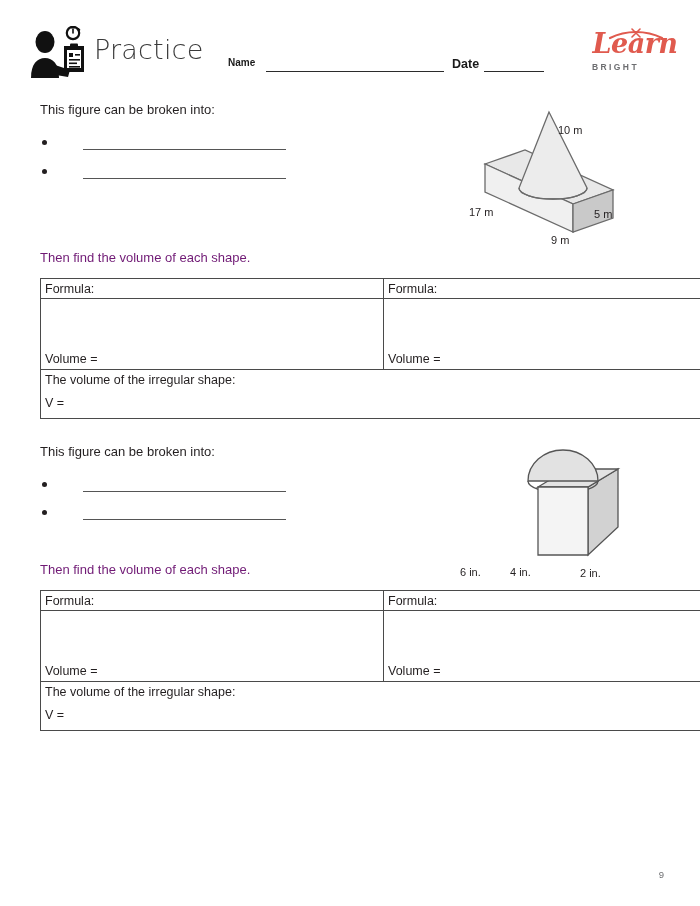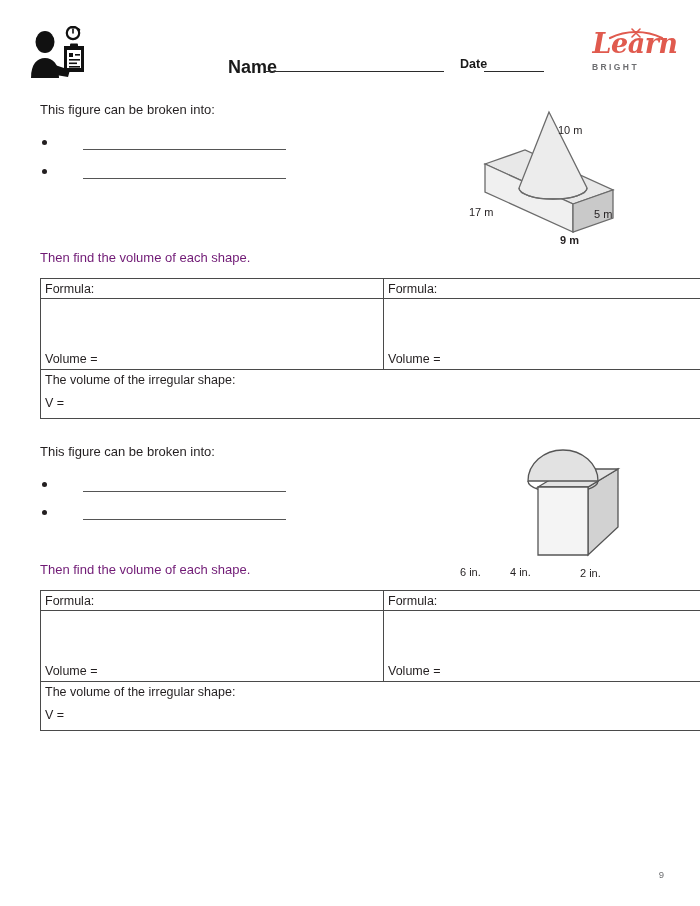--- a/index.html
+++ b/index.html
@@ -32,37 +32,36 @@
     font-family: "DejaVu Sans", sans-serif;
     font-size: 27px;
     font-weight: 300;
     letter-spacing: 0.2px;
     color: #3a3a3a;
     line-height: 1;
   }
   .name-label {
     position: absolute;
     left: 228px; top: 57px;
-    font-size: 18px;
+    font-size: 10px;
     font-weight: bold;
     color: #1a1a1a;
   }
   .name-rule {
     position: absolute;
     left: 266px; top: 71px;
     width: 178px; height: 0;
     border-bottom: 1.4px solid #2b2b2b;
   }
   .date-label {
     position: absolute;
     left: 452px; top: 57px;
     font-size: 12.5px;
     font-weight: bold;
     color: #1a1a1a;
-    margin-left: 8px;
   }
   .date-rule {
     position: absolute;
     left: 484px; top: 71px;
     width: 60px; height: 0;
     border-bottom: 1.4px solid #2b2b2b;
   }
   .logo {
     position: absolute;
     left: 592px; top: 28px;
@@ -210,20 +209,21 @@
       <rect x="41" y="40" width="11" height="1.6" fill="#111"></rect>
       <rect x="42" y="17.5" width="8" height="4" rx="1" fill="#111"></rect>
 
       <circle cx="45" cy="7" r="6.2" fill="none" stroke="#111" stroke-width="2.2"></circle>
       <rect x="42.6" y="0" width="4.8" height="2.4" rx="0.8" fill="#111"></rect>
       <rect x="50.2" y="1.6" width="3.2" height="2" rx="0.8" fill="#111" transform="rotate(40 50.2 1.6)"></rect>
       <path d="M45 7 L45 3.4" stroke="#111" stroke-width="1.6" stroke-linecap="round"></path>
     </svg>
   </div>
 
+  <div class="practice-title">Practice</div>
 
   <div class="name-label">Name</div>
   <div class="name-rule"></div>
 
   <div class="date-label">Date</div>
   <div class="date-rule"></div>
 
   <div class="logo">
     <svg width="86" height="16" viewBox="0 0 86 16" style="position:absolute;left:0;top:0;">
       <path d="M18 10 C34 2, 54 2, 70 10" fill="none" stroke="#e05a4e" stroke-width="2.2" stroke-linecap="round"></path>
@@ -257,21 +257,21 @@
     <polygon points="110,100 150,86 150,114 110,128" fill="#c9c9c9" stroke="#6b6b6b" stroke-width="1.3"></polygon>
 
     <path d="M86 8 L56 84 A34 11 0 0 0 124 84 Z" fill="#ececec" stroke="#6b6b6b" stroke-width="1.3"></path>
 
     <path d="M56 84 A34 11 0 0 0 124 84" fill="none" stroke="#6b6b6b" stroke-width="1.3"></path>
   </svg>
 
   <span class="fig-label" style="left:103px; top:26px;">10 m</span>
   <span class="fig-label" style="left:14px; top:108px;">17 m</span>
   <span class="fig-label" style="left:139px; top:110px;">5 m</span>
-  <span class="fig-label" style="left:105px; top:136px;font-weight:bold;">9 m</span>
+  <span class="fig-label" style="left:96px; top:136px;">9 m</span>
 </div>
 
 <div class="ans-table" style="top:278px;">
   <div class="ans-row">
     <div class="ans-cell">
       <div class="cell-top">Formula:</div>
       <div class="cell-body">
         <span class="cell-volume">Volume =</span>
       </div>
     </div>

